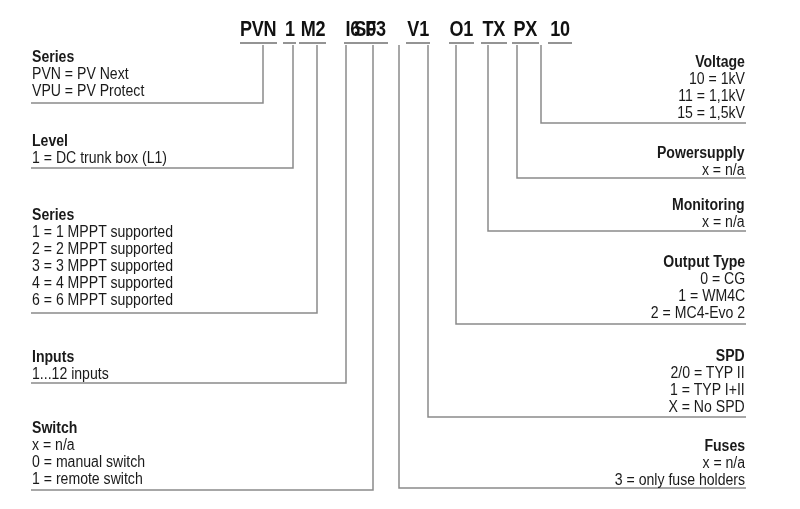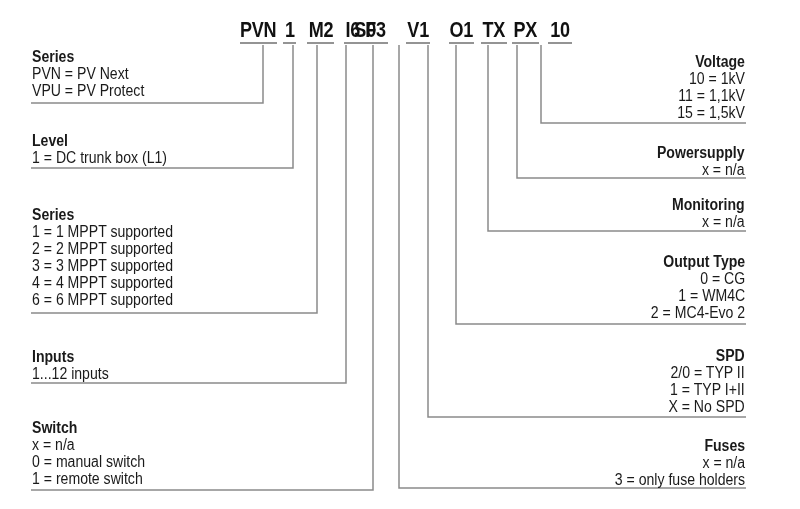--- a/index.html
+++ b/index.html
@@ -3,21 +3,21 @@
 <meta charset="utf-8">
 <style>
   html,body{margin:0;padding:0;background:#ffffff;}
   #canvas{
     position:relative;width:800px;height:509px;background:#ffffff;color:#1a1a1a;
     font-family:"Liberation Sans",sans-serif;overflow:hidden;
   }
   
   .seg{
     position:absolute;top:16px;height:26px;border-bottom:2px solid #949494;
-    display:flex;align-items:center;justify-content:center;
+    display:flex;align-items:flex-start;justify-content:center;
   }
   .seg span{
     display:inline-block;font-weight:bold;font-size:22px;line-height:25px;
     white-space:nowrap;transform:scaleX(0.82);transform-origin:50% 100%;
     letter-spacing:-0.3px;color:#111111;
   }
   
   #connectors{position:absolute;left:0;top:0;}
   #connectors polyline{fill:none;stroke:#8a8a8a;stroke-width:1.5;}
   
@@ -31,21 +31,21 @@
 
 <div id="canvas">
 
   <div>
     <div class="seg" style="left:240px;width:37px">
         <span>PVN</span>
       </div>
     <div class="seg" style="left:283px;width:13px">
         <span>1</span>
       </div>
-    <div class="seg" style="left:307px;width:27px">
+    <div class="seg" style="left:299px;width:27px">
         <span>M2</span>
       </div>
     <div class="seg" style="left:344px;width:18px">
         <span>I6</span>
       </div>
     <div class="seg" style="left:352px;width:26px">
         <span>S0</span>
       </div>
     <div class="seg" style="left:364px;width:24px">
         <span>F3</span>

